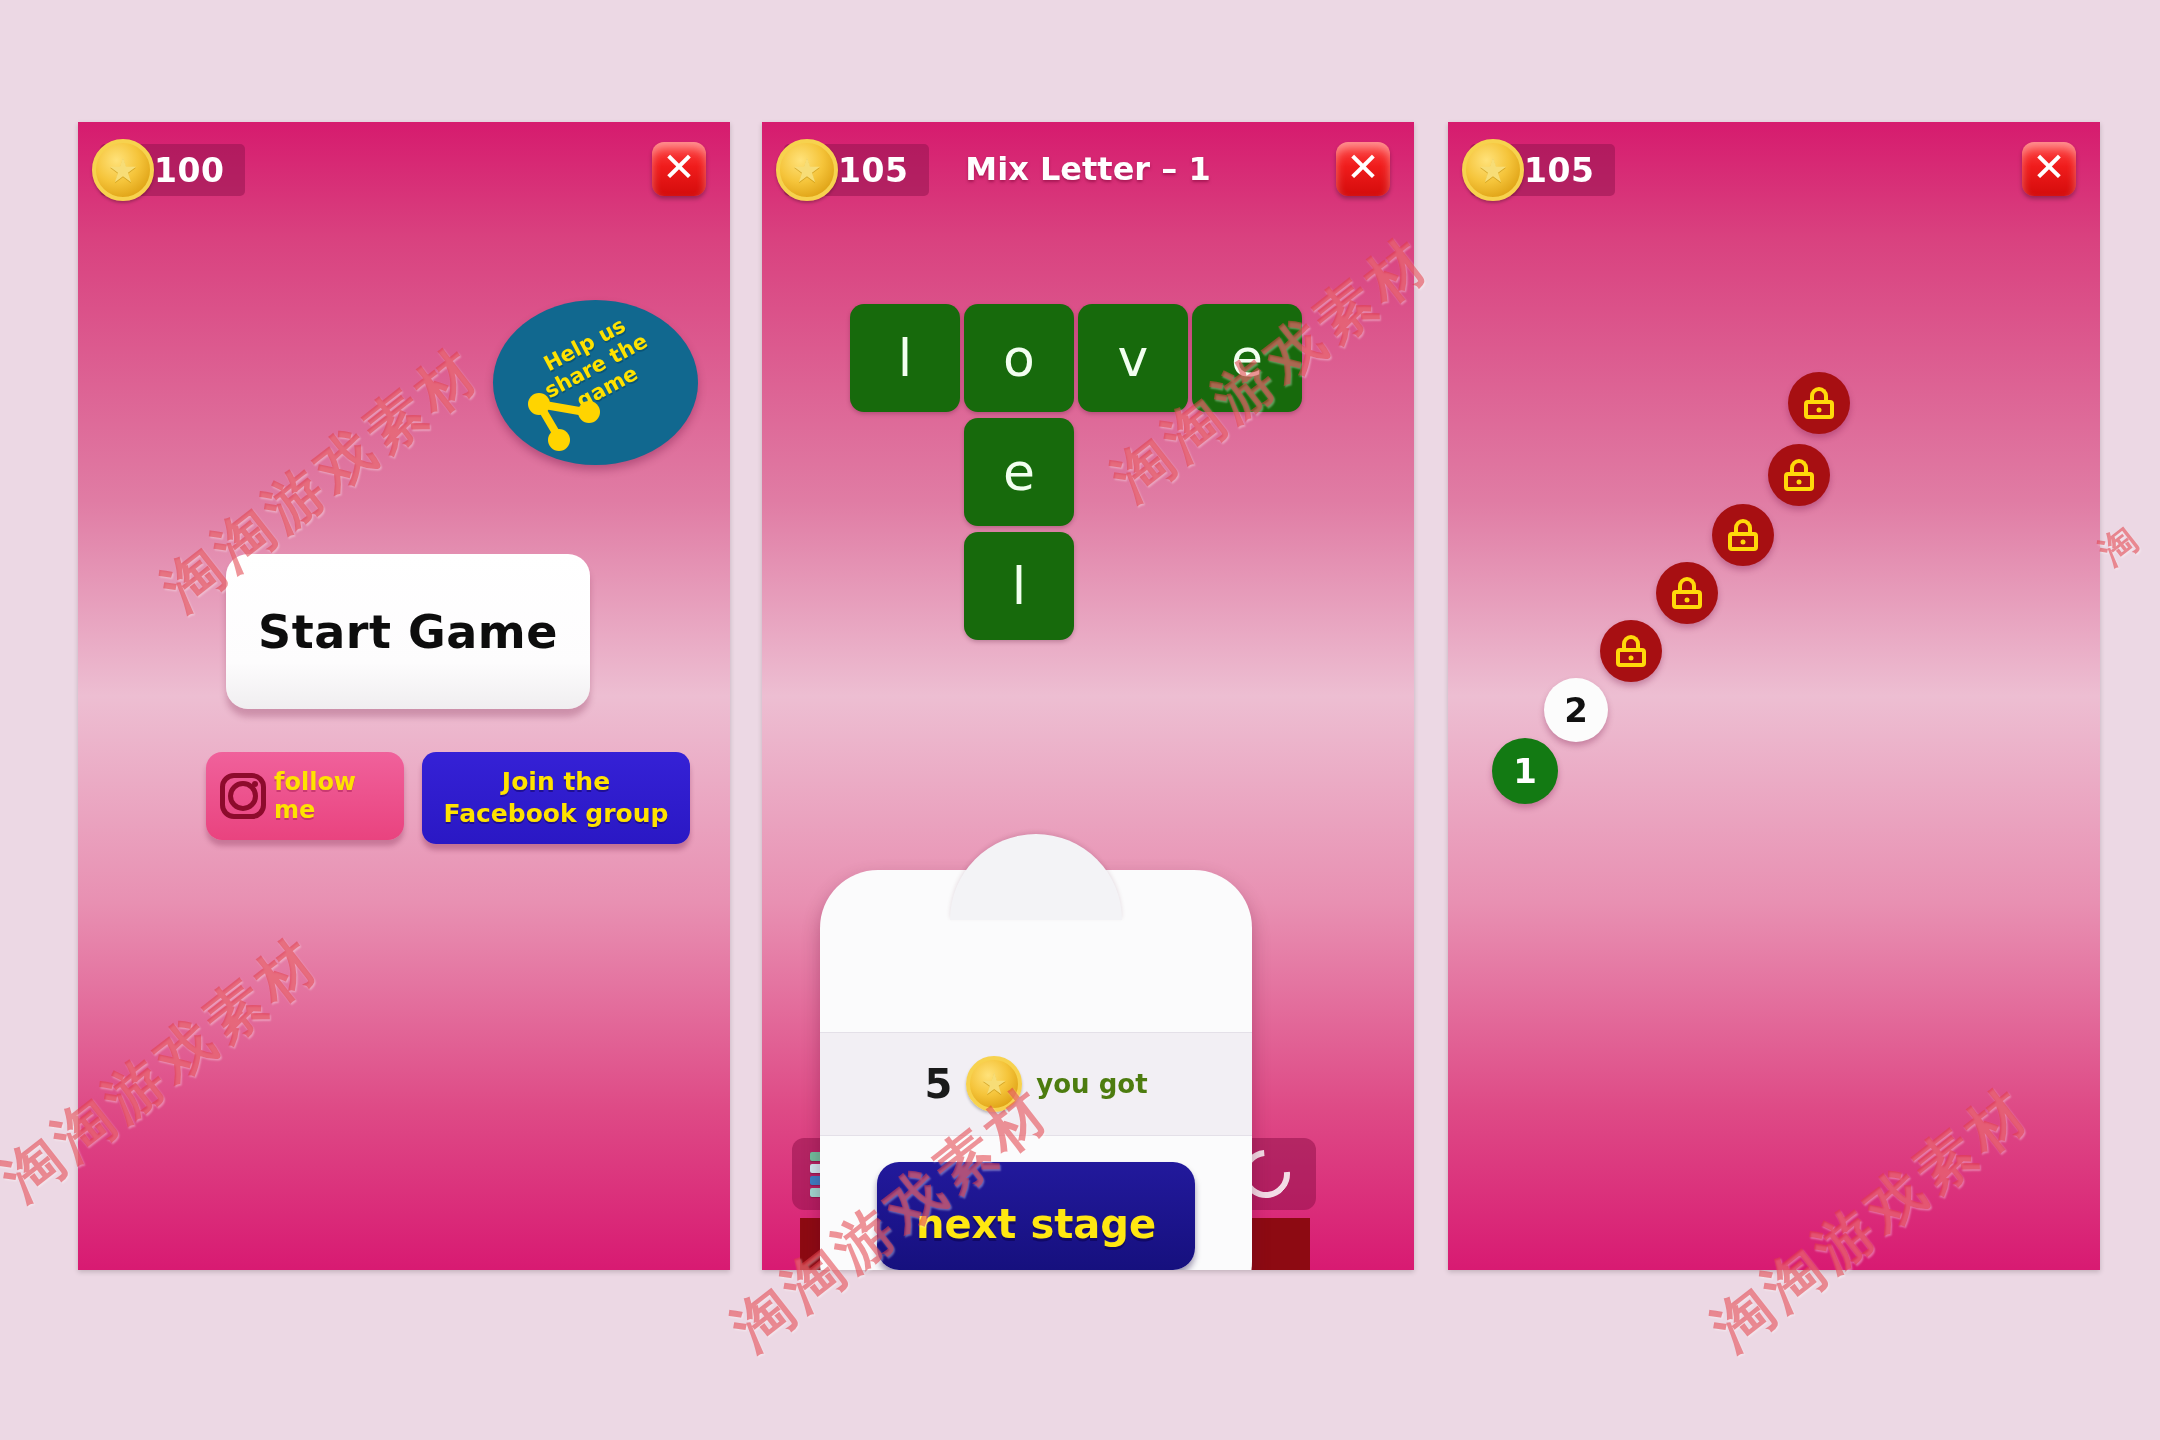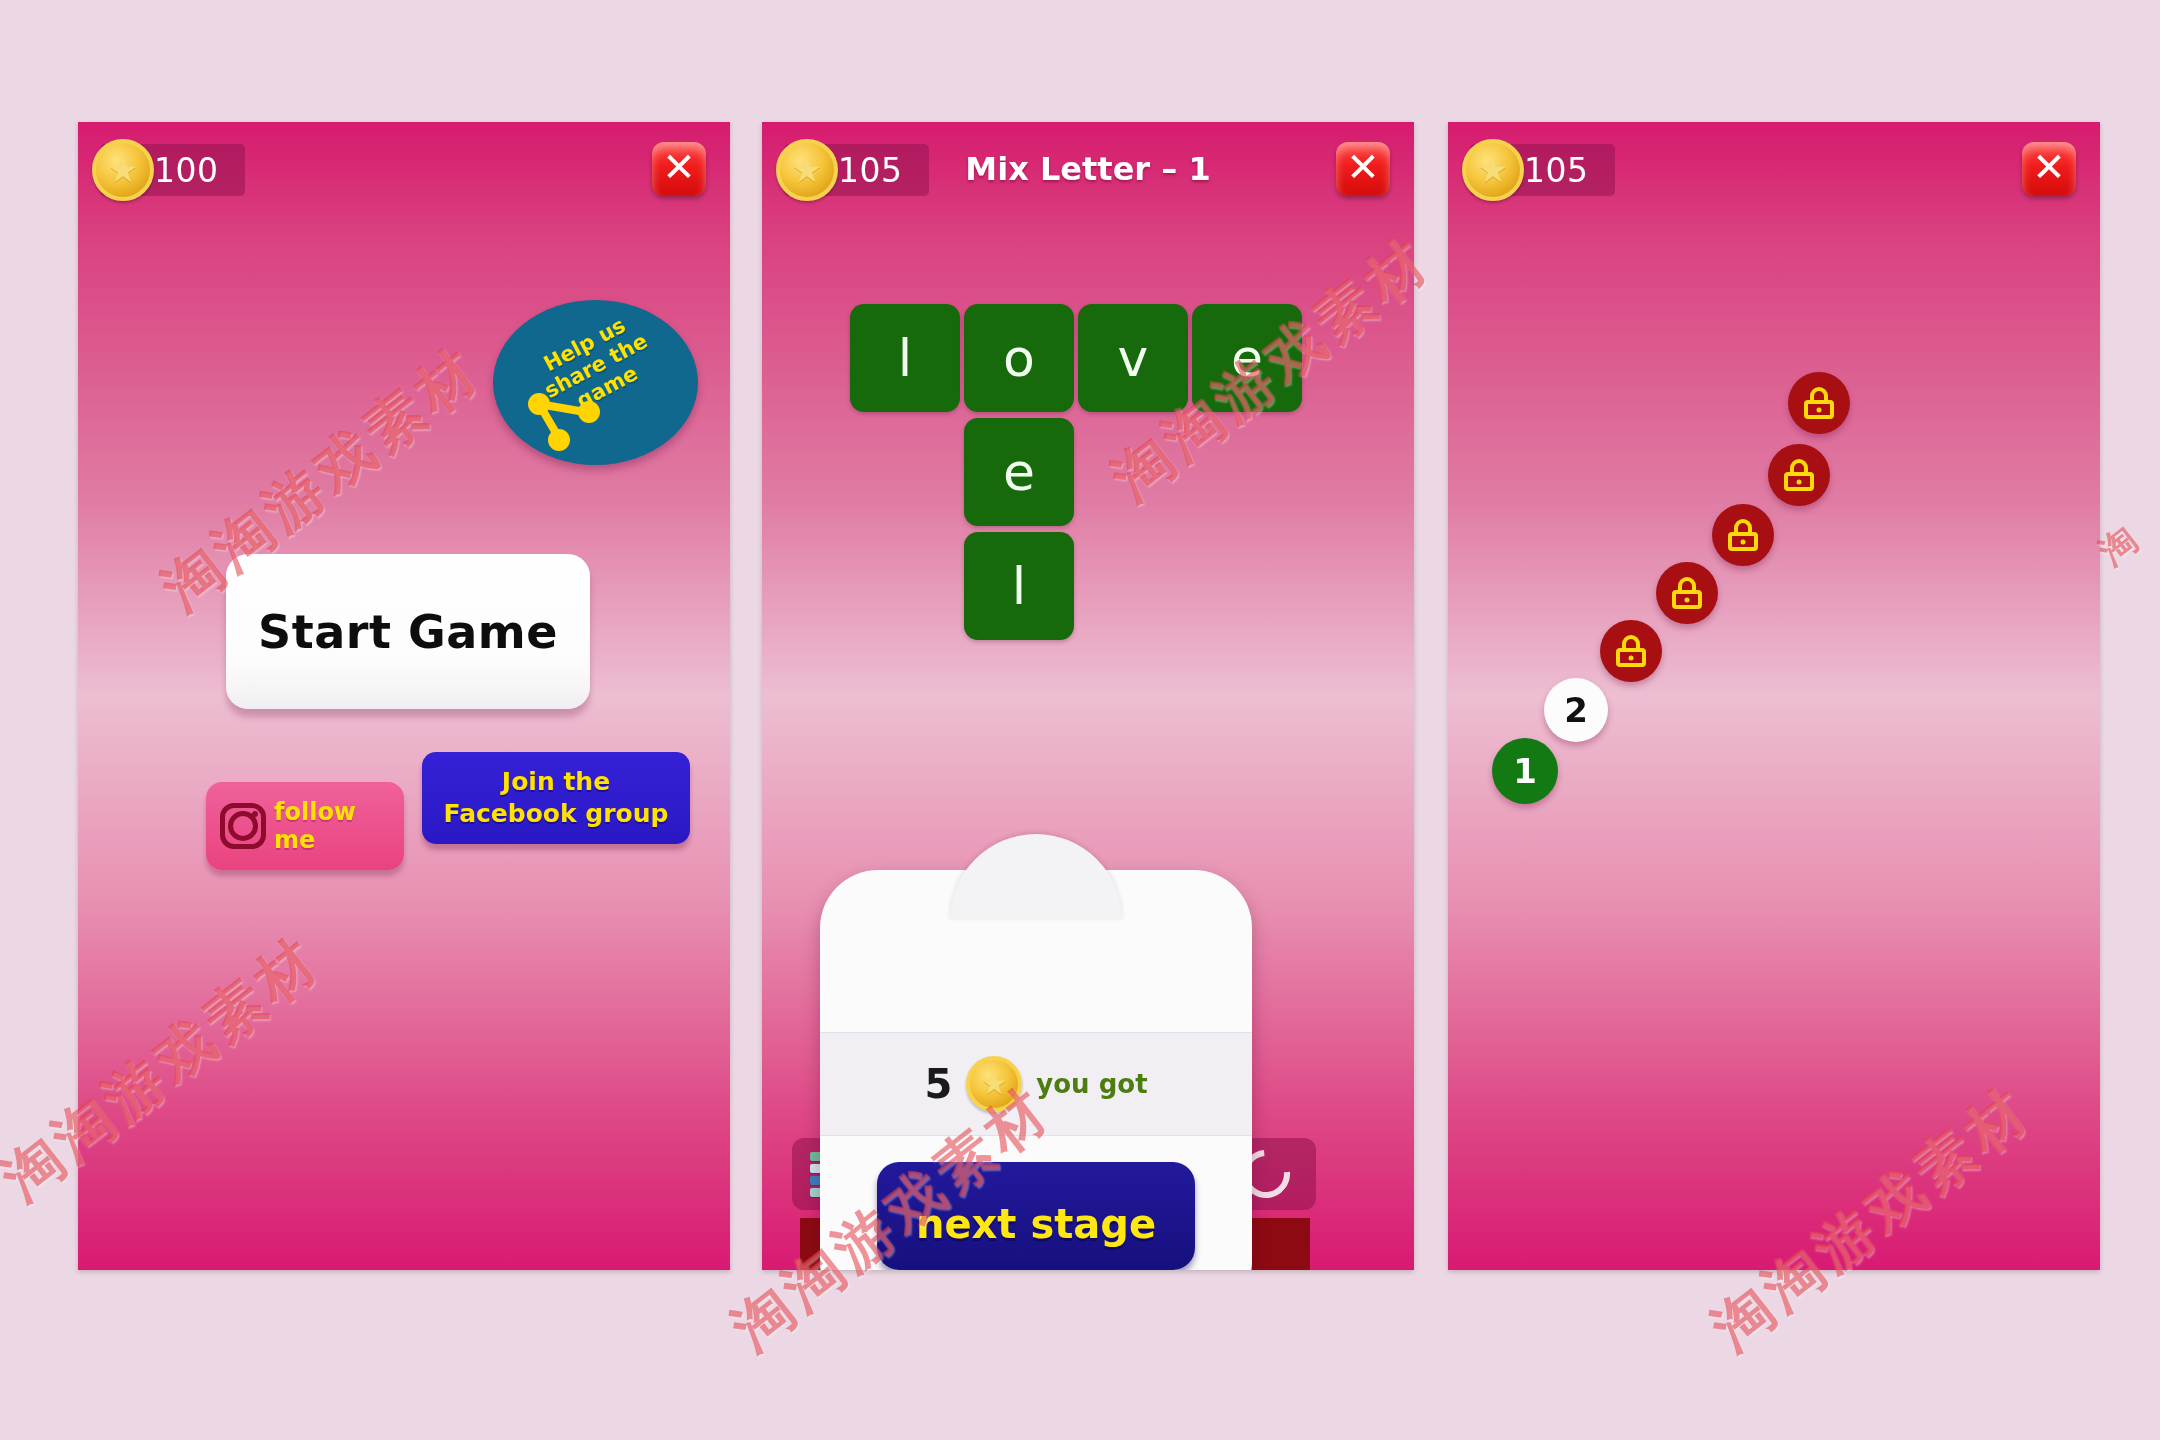--- a/index.html
+++ b/index.html
@@ -43,21 +43,21 @@
     position:absolute; left:-8px; top:-5px;
     width:62px;height:62px;border-radius:50%;
     background:radial-gradient(circle at 38% 32%, #ffe27a 0%, #f5c43a 45%, #e0a417 78%, #c98f12 100%);
     border:4px solid #f7d24e;
     display:flex;align-items:center;justify-content:center;
     box-shadow:0 2px 3px rgba(0,0,0,.25);
   }
   .coin .star{ font-size:34px; color:#f7dd77; line-height:1; text-shadow:0 1px 0 rgba(180,130,0,.5);}
   .coin-count{
     font-family:"DejaVu Sans", sans-serif;
-    font-weight:normal; font-size:33px; color:#fff;
+    font-weight:bold; font-size:33px; color:#fff;
     letter-spacing:.5px;
   }
 
   
   .close-btn{
     position:absolute; right:24px; top:20px;
     width:54px;height:54px;border-radius:12px;
     background:linear-gradient(180deg,#ff4a4a 0%,#f01c1c 45%,#d40b0b 100%);
     box-shadow:0 3px 4px rgba(0,0,0,.28), inset 0 6px 10px rgba(255,255,255,.4);
     display:flex;align-items:center;justify-content:center;
@@ -113,21 +113,20 @@
   .social-row{
     position:absolute; left:128px; top:630px;
     display:flex; gap:18px; align-items:flex-start;
   }
   .btn-instagram{
     width:198px;height:88px;border-radius:16px;
     background:linear-gradient(180deg,#f0619b 0%,#e9437f 100%);
     box-shadow:0 6px 5px rgba(110,20,60,.28);
     display:flex;align-items:center;gap:8px;padding-left:14px;
     cursor:pointer;
-    margin-top:30px;
   }
   .ig-glyph{
     width:46px;height:46px;border-radius:14px;
     border:5px solid #8d0b2c; position:relative; flex:0 0 auto;
   }
   .ig-glyph:before{
     content:""; position:absolute; left:50%; top:50%;
     transform:translate(-50%,-50%);
     width:20px;height:20px;border-radius:50%;border:5px solid #8d0b2c;
   }

